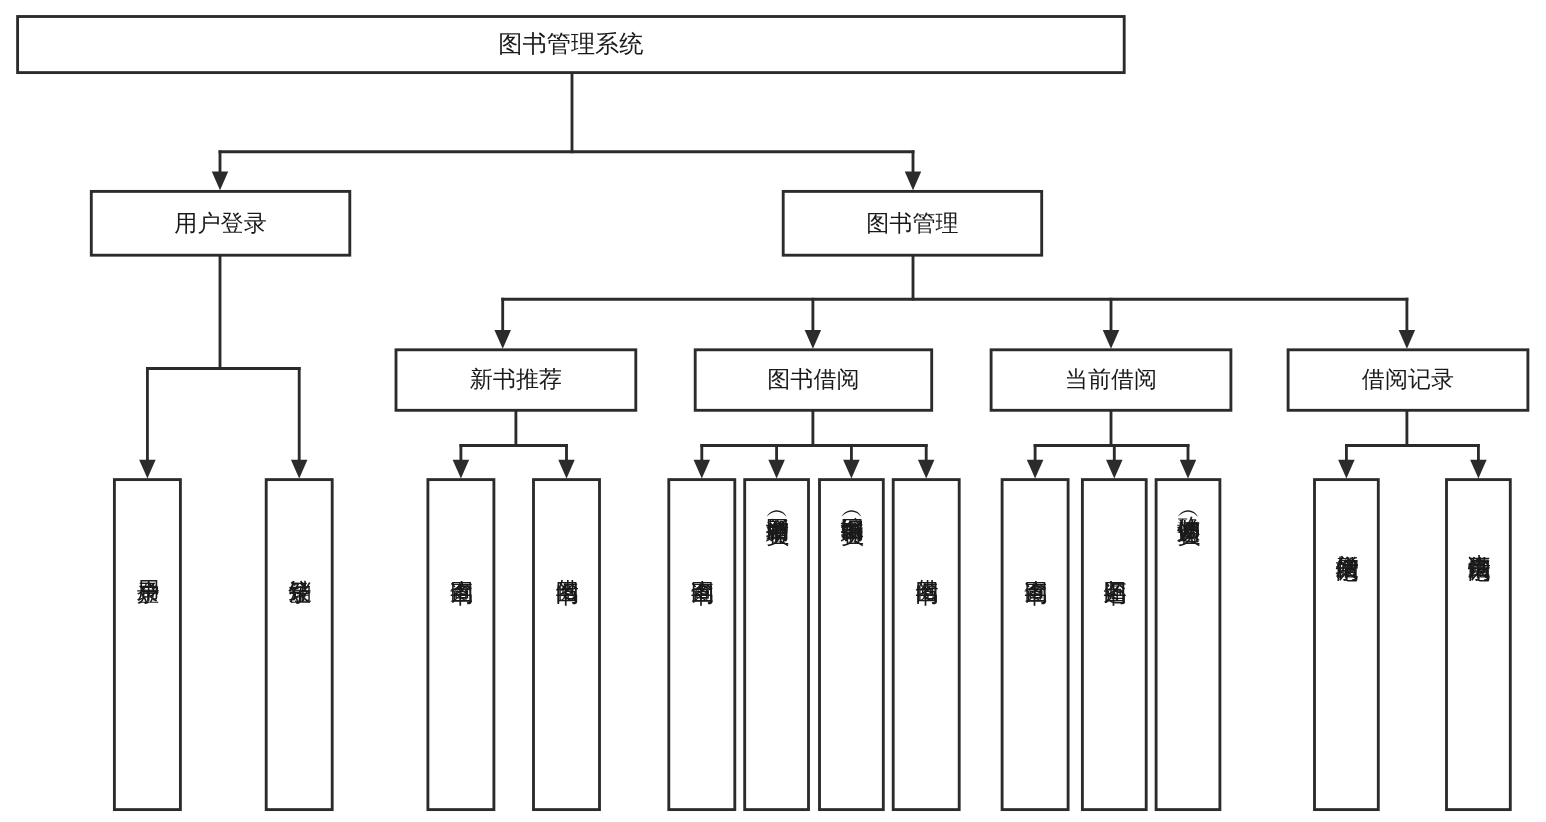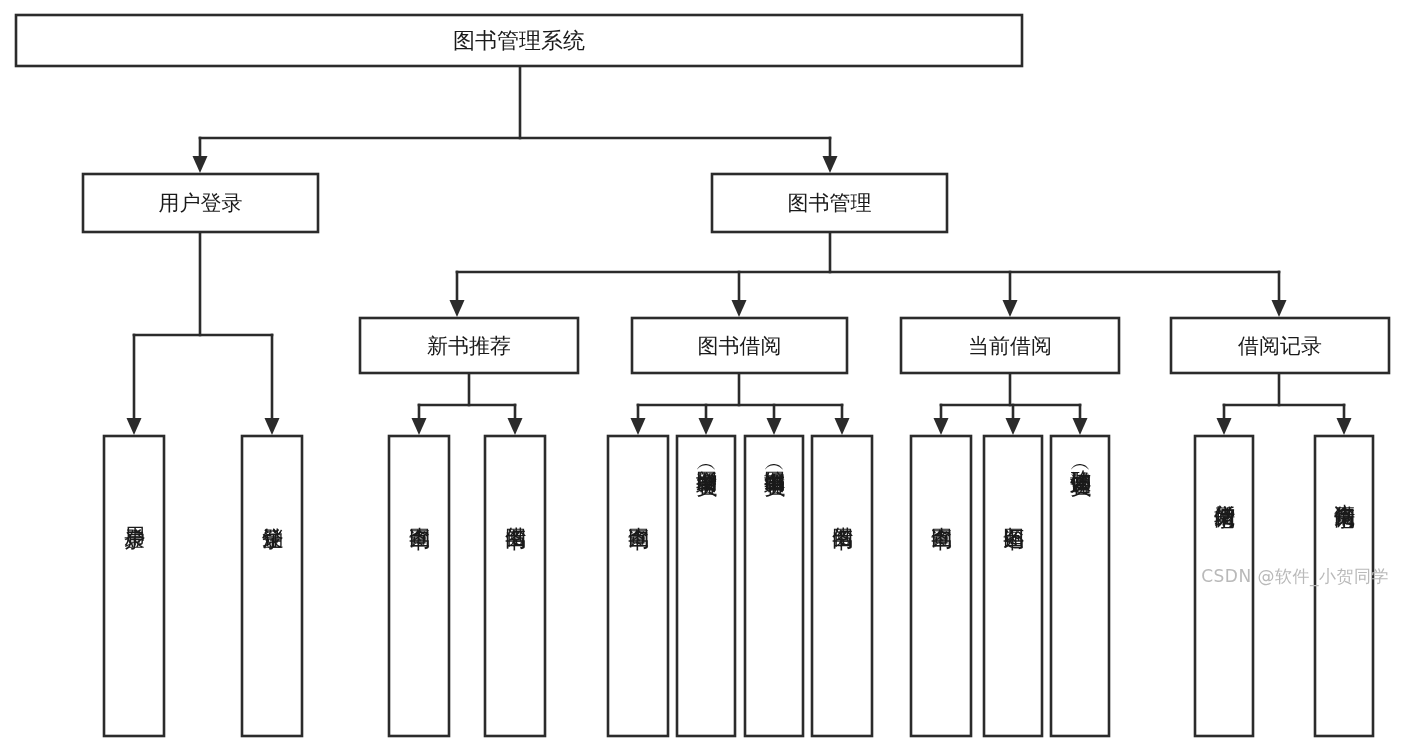--- a/index.html
+++ b/index.html
@@ -227,15 +227,14 @@
         <span class="vertical-label">确认归还（管理员）</span>
       </div>
       <div class="vertical-label-wrap" style="left: 1195px; top: 436px; width: 58px; height: 300px; padding-top: 51px;">
         <span class="vertical-label">新增借阅记录</span>
       </div>
       <div class="vertical-label-wrap" style="left: 1315px; top: 436px; width: 58px; height: 300px; padding-top: 51px;">
         <span class="vertical-label">查询借阅记录</span>
       </div>
     </div>
 
-  <div class="watermark">CSDN @软件_小贺同学</div>
 
 </div>
 
 </body></html>

